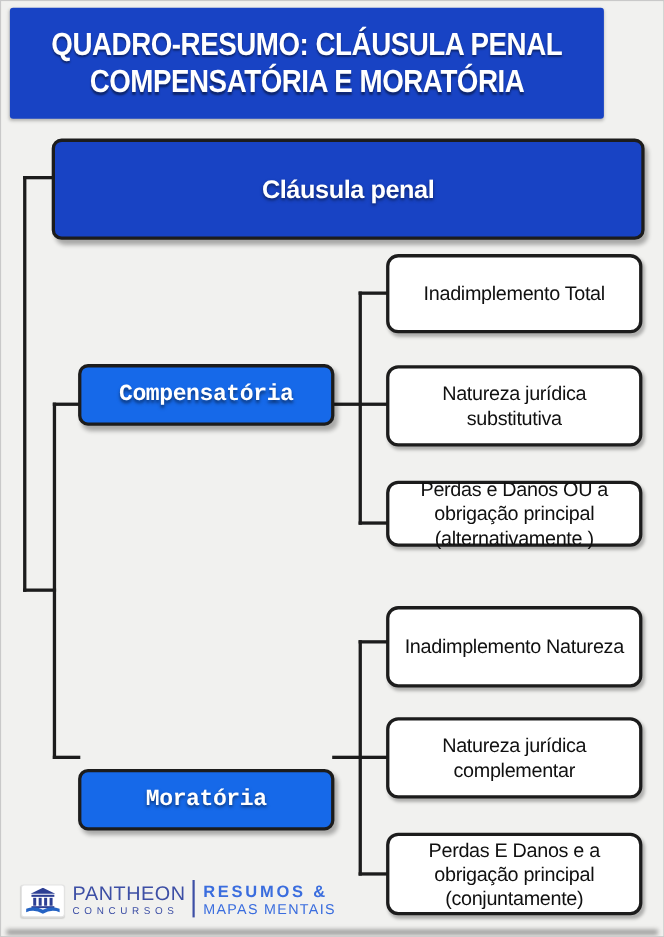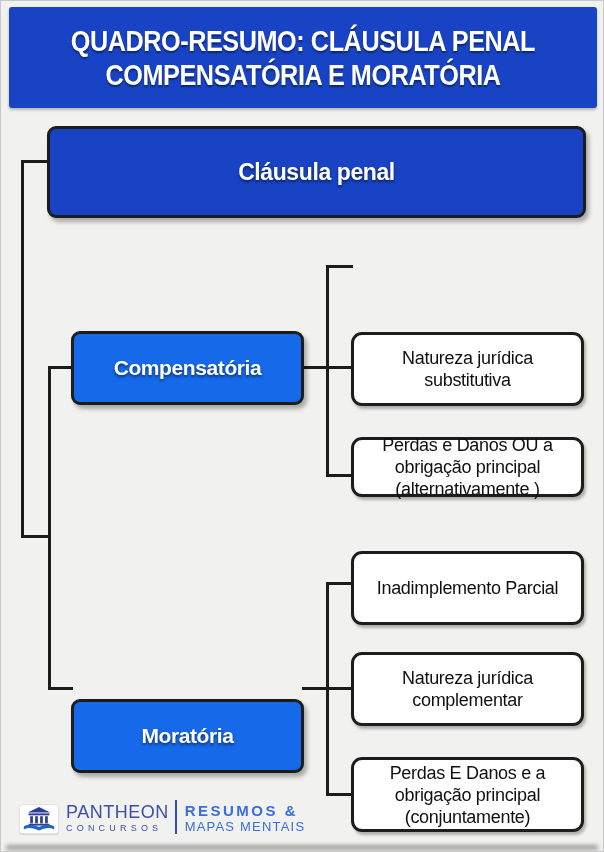--- a/index.html
+++ b/index.html
@@ -10,42 +10,42 @@
     border:1px solid #c9c9c9;
     overflow:hidden;
     font-family:"Liberation Sans", sans-serif;
   }
   .sheet::after{ 
     content:"";position:absolute;left:5px;right:5px;bottom:1px;height:5px;
     background:rgba(90,90,90,.55);filter:blur(2px);pointer-events:none;
   }
   
   .banner{
-    position:absolute;left:8px;top:6px;width:588px;height:101px;
+    position:absolute;left:8px;top:6px;width:540px;height:101px;
     background:var(--header-blue,#1843C4);border-radius:3px;
     display:flex;flex-direction:column;align-items:center;justify-content:center;
     box-shadow:0 2px 3px rgba(0,0,0,.25);
   }
   .banner .title{
     color:#fff;font-weight:bold;font-size:29px;line-height:34px;text-align:center;
     letter-spacing:-.5px;transform:scaleX(.87);transform-origin:center;
     text-shadow:0 2px 2px rgba(0,0,0,.45);white-space:nowrap;
   }
   
   .bnode{
     position:absolute;box-sizing:border-box;
     border:3px solid var(--line-dark,#1C1C1C);border-radius:9px;
     color:#fff;font-weight:bold;
     display:flex;align-items:center;justify-content:center;
     box-shadow:3px 4px 4px rgba(0,0,0,.30);
     text-shadow:0 2px 3px rgba(0,0,0,.5);
     letter-spacing:-.4px;white-space:nowrap;
   }
   .root{left:46px;top:125px;width:539px;height:92px;background:var(--root-blue,#1843C4);font-size:23px;}
-  .branch{left:70px;width:233px;height:74px;background:var(--branch-blue,#1669E9);font-size:21px;}
+  .branch{left:70px;width:233px;height:56px;background:var(--branch-blue,#1669E9);font-size:21px;font-family:Liberation Mono, monospace;}
   .branch.b1{top:330px;}
   .branch.b2{top:650px;margin-top:48px;}
   .leaf{
     position:absolute;left:350px;width:233px;box-sizing:border-box;
     background:var(--leaf-bg,#fff);border:3px solid var(--line-dark,#1C1C1C);border-radius:11px;
     color:#101010;font-size:18px;line-height:22px;letter-spacing:-.3px;text-align:center;
     display:flex;align-items:center;justify-content:center;padding:0 9px;
     box-shadow:2px 3px 3px rgba(0,0,0,.28);
   }
   .leaf.l1{top:230px;height:72px;}
@@ -95,23 +95,24 @@
     <div class="line h" style="left:301px;top:686px;width:51px;"></div>
     <div class="line v" style="left:325px;top:581px;height:214px;"></div>
     <div class="line h" style="left:325px;top:581px;width:27px;"></div>
     <div class="line h" style="left:325px;top:792px;width:27px;"></div>
   </div>
 
   <div class="bnode root">Cláusula penal</div>
   <div class="bnode branch b1">Compensatória</div>
   <div class="bnode branch b2">Moratória</div>
 
+  <div class="leaf l1">Inadimplemento Total</div>
   <div class="leaf l2">Natureza jurídica substitutiva</div>
   <div class="leaf l3">Perdas e Danos OU a obrigação principal (alternativamente )</div>
-  <div class="leaf l4">Inadimplemento Parcial</div>
+  <div class="leaf l4">Inadimplemento Natureza</div>
   <div class="leaf l5">Natureza jurídica complementar</div>
   <div class="leaf l6">Perdas E Danos e a obrigação principal (conjuntamente)</div>
 
   <div class="logo">
     <div class="logo-badge">
       <svg width="32" height="24" viewBox="0 0 40 30">
         <polygon points="20,0 34,7 6,7" fill="#2D3F94"></polygon>
         <rect x="7" y="8" width="26" height="2.4" fill="#2D3F94"></rect>
         <rect x="9" y="11.5" width="3.4" height="9" fill="#2D3F94"></rect>
         <rect x="15.2" y="11.5" width="3.4" height="9" fill="#2D3F94"></rect>

